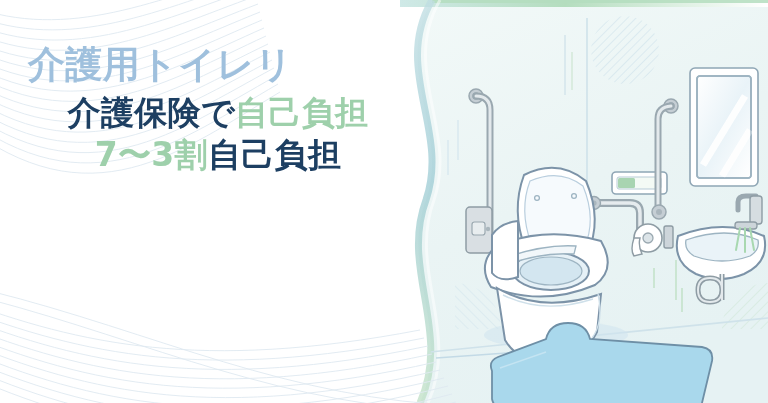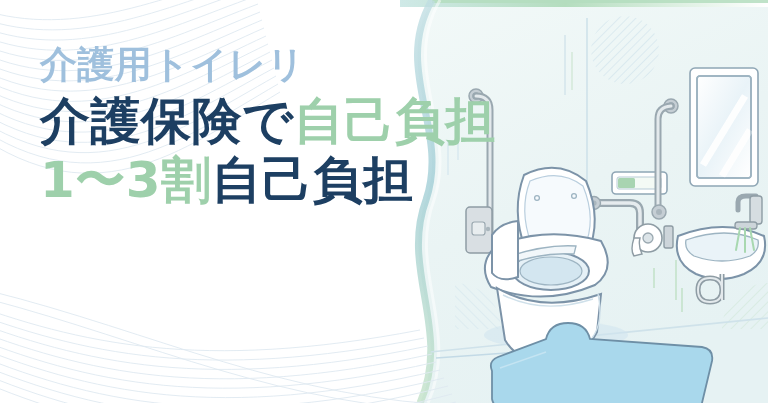--- a/index.html
+++ b/index.html
@@ -15,40 +15,41 @@
     height: 403px;
     background: #ffffff;
     overflow: hidden;
   }
   .layer { position:absolute; top:0; left:0; width:768px; height:403px; }
   #bg-waves, #illustration-svg { pointer-events:none; }
 
   
   #headline {
     position: absolute;
-    left: 40px;
+    left: 28px;
     top: 46px;
     width: 380px;
     z-index: 5;
   }
   .hl-line {
     font-weight: 700;
     letter-spacing: 0.01em;
     white-space: nowrap;
     line-height: 1.0;
   }
   .hl-line.faded {
     font-size: 37px;
     color: #9fc0dd;
     margin-bottom: 13px;
   }
   .hl-line.strong {
-    font-size: 50px;
+    font-size: 33px;
     color: #1d3f62;
     margin-bottom: 9px;
+    text-align: center;
   }
   .hl-line.strong:last-child { margin-bottom: 0; }
   .accent-green { color: #9ed0ab; }
   .divider-bar { color: #9fc0dd; font-weight: 400; }
 </style>
 </head>
 <body>
 
 <div id="stage">
 
@@ -289,18 +290,18 @@
     <div class="hl-line faded">
       <span>介護用トイレリ</span>
     </div>
 
 
     <div class="hl-line strong">
       <span>介護保険で</span><span class="accent-green">自己負担</span>
     </div>
 
     <div class="hl-line strong">
-      <span class="accent-green">1〜3割</span><span>自己負担</span>
+      <span class="accent-green">7〜3割</span><span>自己負担</span>
     </div>
 
   </div>
 
 </div>
 
 </body></html>

